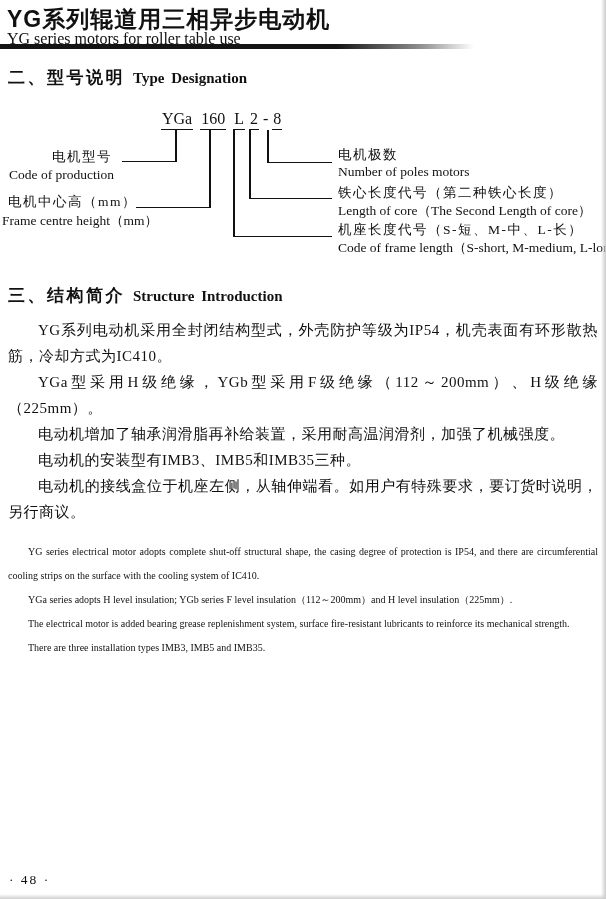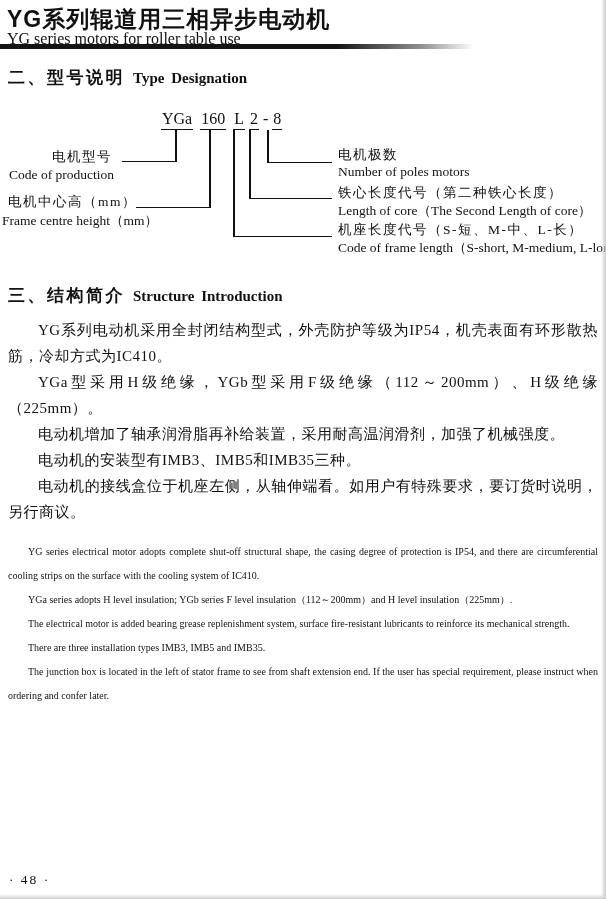--- a/index.html
+++ b/index.html
@@ -115,20 +115,19 @@
     </div>
     <p class="zh">YG系列电动机采用全封闭结构型式，外壳防护等级为IP54，机壳表面有环形散热筋，冷却方式为IC410。</p>
     <p class="zh">YGa型采用H级绝缘，YGb型采用F级绝缘（112～200mm）、H级绝缘（225mm）。</p>
     <p class="zh">电动机增加了轴承润滑脂再补给装置，采用耐高温润滑剂，加强了机械强度。</p>
     <p class="zh">电动机的安装型有IMB3、IMB5和IMB35三种。</p>
     <p class="zh">电动机的接线盒位于机座左侧，从轴伸端看。如用户有特殊要求，要订货时说明，另行商议。</p>
     <p class="en en-first">YG series electrical motor adopts complete shut-off structural shape, the casing degree of protection is IP54, and there are circumferential cooling strips on the surface with the cooling system of IC410.</p>
     <p class="en">YGa series adopts H level insulation; YGb series F level insulation（112～200mm）and H level insulation（225mm）.</p>
     <p class="en">The electrical motor is added bearing grease replenishment system, surface fire-resistant lubricants to reinforce its mechanical strength.</p>
     <p class="en">There are three installation types IMB3, IMB5 and IMB35.</p>
-    <p class="en">The junction box is located in the left of stator frame to see from shaft extension end. If the user has special requirement, please instruct when ordering and confer later.</p>
   </div>
 
   <div class="pageno">· 48 ·</div>
 
   <div class="edge-right"></div>
   <div class="edge-bottom"></div>
 </div>
 
 </body></html>

